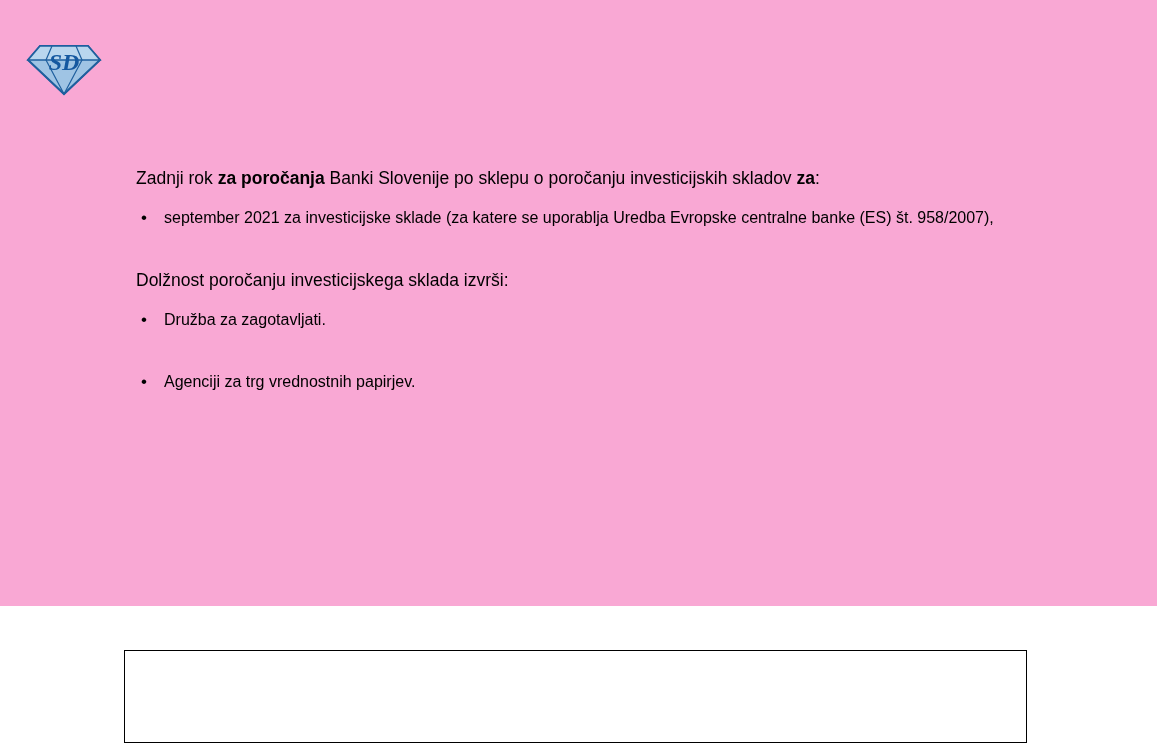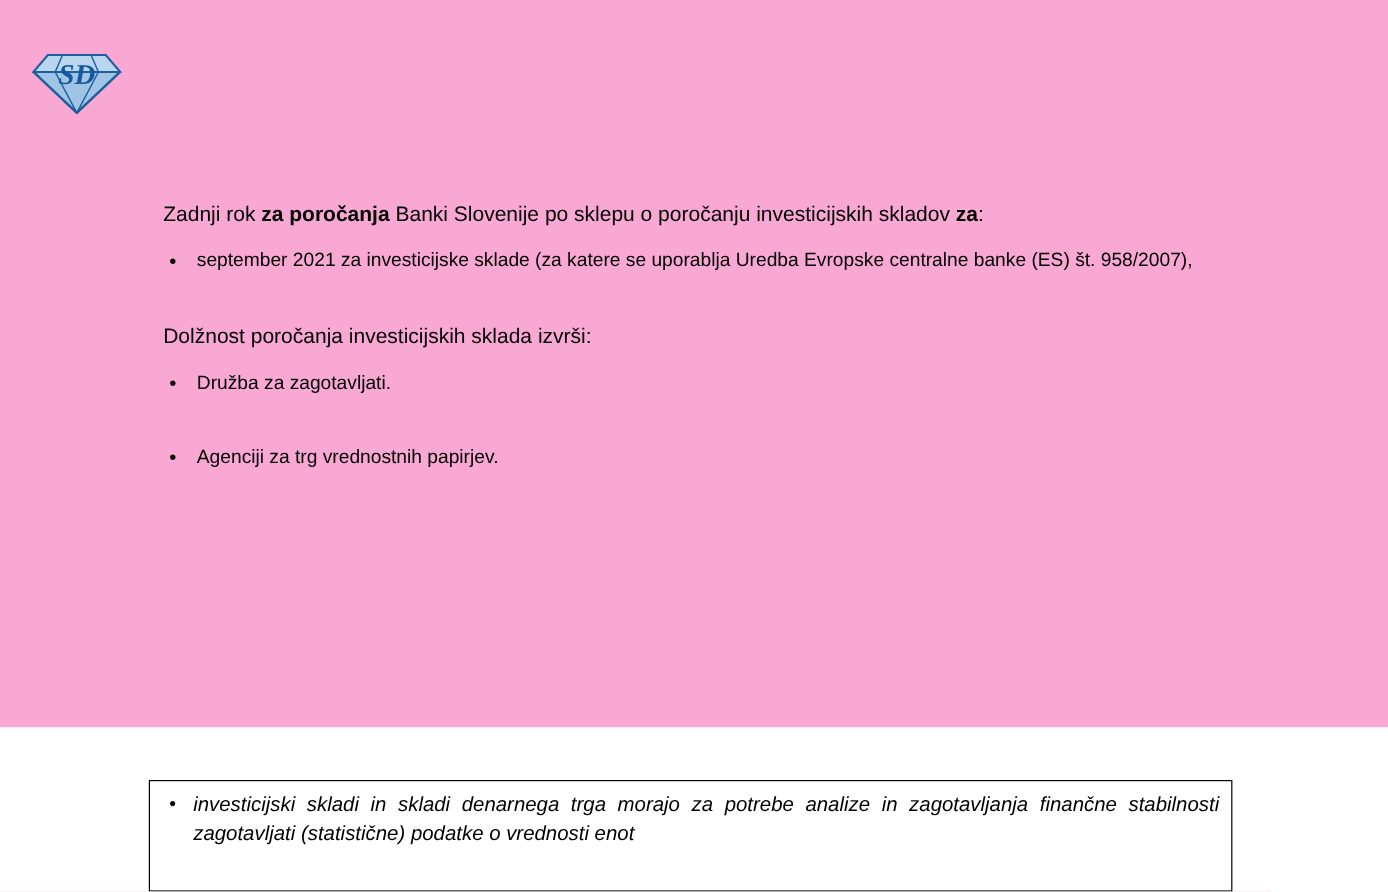--- a/index.html
+++ b/index.html
@@ -135,39 +135,34 @@
     <p class="para lead"><span>Zadnji rok </span><span class="b">za poročanja</span><span> Banki Slovenije po sklepu o poročanju investicijskih skladov </span><span class="b">za</span><span>:</span></p>
 
     <ul class="bullets">
       <li>
         <span>september 2021 za investicijske sklade (za katere se uporablja Uredba Evropske centralne banke (ES) št. 958/2007),</span>
       </li>
     </ul>
 
     <div class="gap-md"></div>
 
-    <p class="para">Dolžnost poročanja investicijskih sklada izvrši:</p>
+    <p class="para">Dolžnost poročanju investicijskega sklada izvrši:</p>
 
     <ul class="bullets">
       <li class="nojustify">
         <span>Družba za zagotavljati.</span>
       </li>
     </ul>
 
     <div class="gap-md"></div>
 
 
     <ul class="bullets">
       <li class="nojustify">
         <span>Agenciji za trg vrednostnih papirjev.</span>
       </li>
     </ul>
   </div>
 
   <div class="callout">
-    <ul class="callout-list">
-      <li>
-        <span>investicijski skladi in skladi denarnega trga morajo za potrebe analize in zagotavljanja finančne stabilnosti zagotavljati (statistične) podatke o vrednosti enot</span>
-      </li>
-    </ul>
   </div>
 
 </div>
 
 </body></html>

